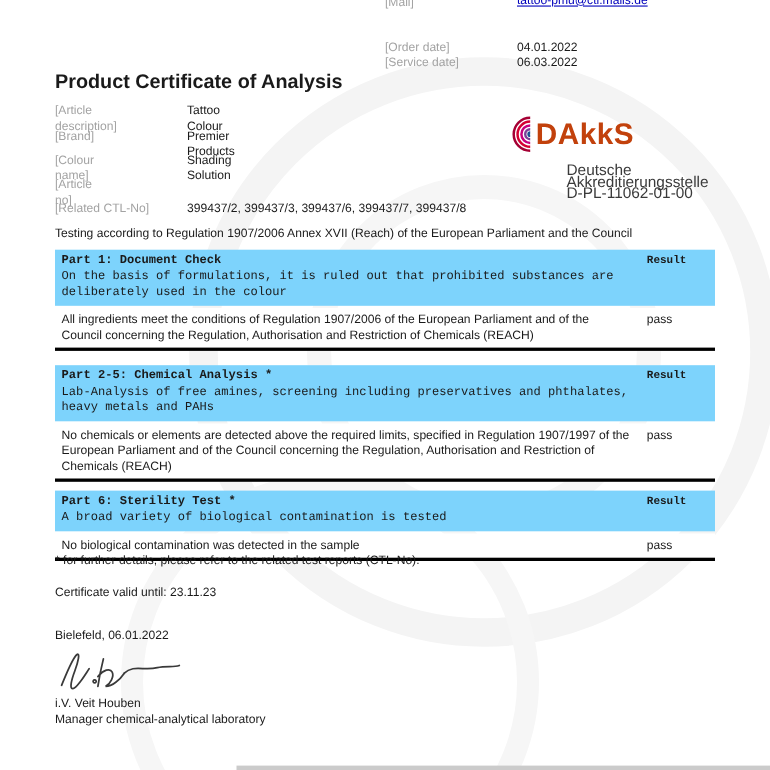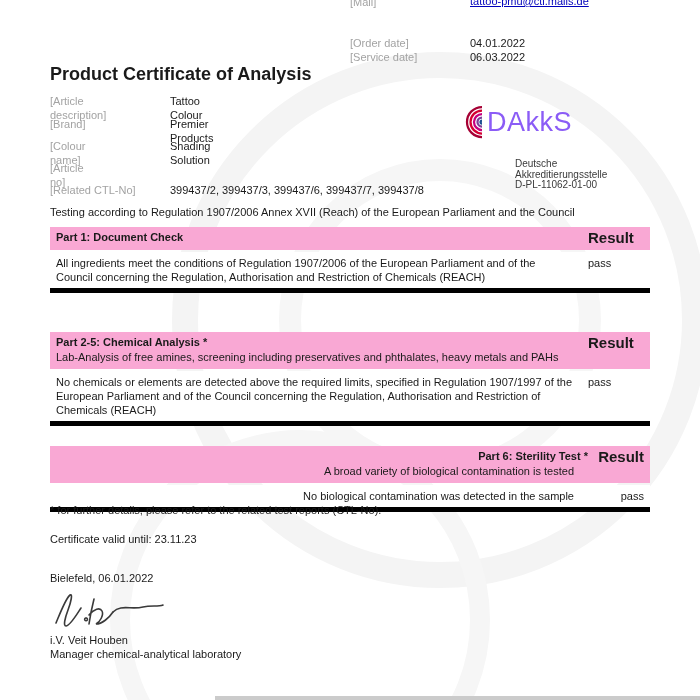--- a/index.html
+++ b/index.html
@@ -20,30 +20,30 @@
 
   .mail-link { color:#0000bb; text-decoration:underline; font-size:11px; }
 
   .doc-title { font-size:18px; font-weight:bold; }
 
   .meta-label { position:absolute; left:0; }
   .meta-value { position:absolute; left:120px; }
 
   .dakks-block { left:458px; top:103px; width:190px; height:90px; }
   .dakks-top { display:flex; align-items:center; }
-  .dakks-word { font-size:27px; font-weight:normal; letter-spacing:0.5px; color:#8b5cf6; margin-left:3px; }
-  .dakks-sub { margin-left:57px; margin-top:18px; font-size:10px; line-height:10.5px; color:#3a3a3a; }
+  .dakks-word { font-size:27px; font-weight:bold; letter-spacing:0.5px; color:#c2410c; margin-left:3px; }
+  .dakks-sub { margin-left:57px; margin-top:8px; font-size:14px; line-height:10.5px; color:#3a3a3a; }
 
   .cert-table { left:50px; width:600px; }
-  .tbl-header { background:#f9a8d4; padding:3px 6px 5px 6px; }
+  .tbl-header { background:#7dd3fc; padding:3px 6px 5px 6px;font-family:Liberation Mono, monospace; }
   .tbl-header-row { display:flex; }
   .tbl-title { flex:1; font-size:11px; line-height:15px; font-weight:bold; }
-  .tbl-result-h { width:56px; font-size:15px; line-height:15px; font-weight:bold; }
+  .tbl-result-h { width:56px; font-size:10px; line-height:15px; font-weight:bold; }
   .tbl-subtitle { font-size:11px; line-height:14px; padding-right:70px; }
-  .tbl-body-row { display:flex; background:#fff; border-bottom:5px solid #000000; margin-top:2px; padding:4px 6px; }
+  .tbl-body-row { display:flex; background:#fff; border-bottom:3px solid #000000; margin-top:2px; padding:4px 6px; }
   .tbl-cell-text { flex:1; font-size:11px; line-height:14px; padding-right:14px; }
   .tbl-cell-result { width:56px; font-size:11px; line-height:14px; }
 
   .signature-svg path { fill:none; stroke:#3a3a3a; stroke-width:1.6; stroke-linecap:round; }
 
   .bottom-strip { position:absolute; left:215px; right:0; bottom:0; height:4px; background:#cbcbcb; }
 </style>
 </head>
 <body>
 
@@ -107,20 +107,21 @@
   </div>
 
   <div class="abs fs11" style="left:50px; top:205px; width:610px;">Testing according to Regulation 1907/2006 Annex XVII (Reach) of the European Parliament and the Council</div>
 
   <div class="abs cert-table" style="top:227px;">
     <div class="tbl-header">
       <div class="tbl-header-row">
         <div class="tbl-title">Part 1: Document Check</div>
         <div class="tbl-result-h">Result</div>
       </div>
+      <div class="tbl-subtitle">On the basis of formulations, it is ruled out that prohibited substances are deliberately used in the colour</div>
     </div>
     <div class="tbl-body-row">
       <div class="tbl-cell-text">All ingredients meet the conditions of Regulation 1907/2006 of the European Parliament and of the Council concerning the Regulation, Authorisation and Restriction of Chemicals (REACH)</div>
       <div class="tbl-cell-result">pass</div>
     </div>
   </div>
 
   <div class="abs cert-table" style="top:332px;">
     <div class="tbl-header">
       <div class="tbl-header-row">
@@ -128,21 +129,21 @@
         <div class="tbl-result-h">Result</div>
       </div>
       <div class="tbl-subtitle">Lab-Analysis of free amines, screening including preservatives and phthalates, heavy metals and PAHs</div>
     </div>
     <div class="tbl-body-row">
       <div class="tbl-cell-text">No chemicals or elements are detected above the required limits, specified in Regulation 1907/1997 of the European Parliament and of the Council concerning the Regulation, Authorisation and Restriction of Chemicals (REACH)</div>
       <div class="tbl-cell-result">pass</div>
     </div>
   </div>
 
-  <div class="abs cert-table" style="top:446px;text-align:right;">
+  <div class="abs cert-table" style="top:446px;">
     <div class="tbl-header">
       <div class="tbl-header-row">
         <div class="tbl-title">Part 6: Sterility Test *</div>
         <div class="tbl-result-h">Result</div>
       </div>
       <div class="tbl-subtitle">A broad variety of biological contamination is tested</div>
     </div>
     <div class="tbl-body-row">
       <div class="tbl-cell-text">No biological contamination was detected in the sample</div>
       <div class="tbl-cell-result">pass</div>

